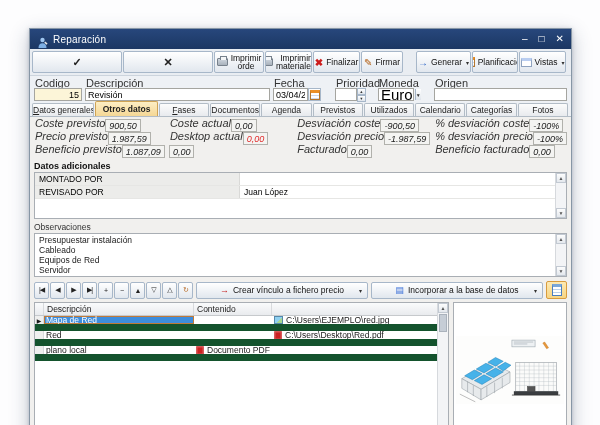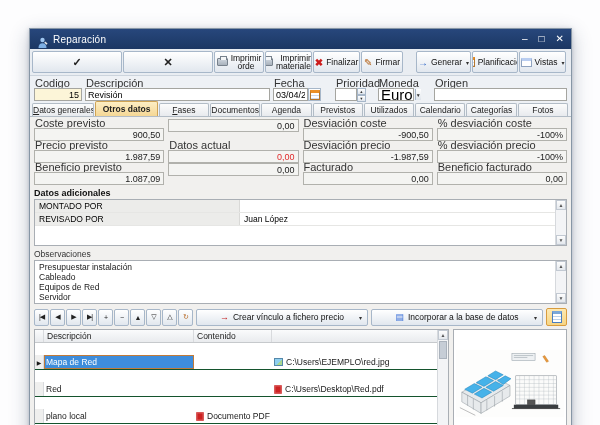--- a/index.html
+++ b/index.html
@@ -77,21 +77,21 @@
          margin-right: 1px; border-radius: 2px 2px 0 0; overflow: hidden; white-space: nowrap; }
   .tab.w { flex: 1.25; }
   .tab.active { background: linear-gradient(#fdeec4,#f5d795); font-weight: bold; height: 15px; line-height: 14px;
                 border-color: #cfa355; }
 
   
   .content { flex: 1; border-top: 1px solid #b2bcc6; background: #f1f0ee; display: flex; flex-direction: column;
              padding: 2px 4px 4px; min-height: 0; }
 
   .fingrid { display: grid; grid-template-columns: repeat(4,1fr); column-gap: 4px; }
-  .fcell { display: flex; flex-direction: column; }
+  .fcell { display: flex; flex-direction: row; font-style: italic; }
   .fcell .flabel { height: 9px; line-height: 9px; }
   .fval { height: 13px; border: 1px solid #b1b1ac; background: #f4f4f2; font-size: 9px; text-align: right;
           padding: 0 3px; line-height: 12px; color: #1a1a1a; }
   .fval.red { color: #e02b2b; }
 
   .sechead { font-weight: bold; font-size: 9px; color: #111; margin: 3px 0 1px; }
 
   .adibox { height: 47px; background: #fff; border: 1px solid #a9aeb4; display: flex; flex: 0 0 auto; }
   .adirows { flex: 1; }
   .adirow { display: flex; height: 13px; border-bottom: 1px solid #e6e6e4; font-size: 8.5px; }
@@ -130,21 +130,21 @@
   .bottomrow { display: flex; margin-top: 3px; flex: 1; gap: 4px; min-height: 0; }
   .grid { width: 415px; background: #fff; border: 1px solid #a9aeb4; display: flex; }
   .gridmain { flex: 1; display: flex; flex-direction: column; overflow: hidden; }
   .ghead { display: flex; height: 13px; background: linear-gradient(#fafbfc,#e9ebee);
            border-bottom: 1px solid #c6c9cc; font-size: 8.5px; color: #222; flex: 0 0 auto; }
   .gh { padding: 0 3px; line-height: 12px; border-right: 1px solid #d8dadd; overflow: hidden; white-space: nowrap; }
   .c0 { width: 9px; flex: 0 0 auto; padding: 0; }
   .c1 { width: 150px; flex: 0 0 auto; }
   .c2 { width: 78px; flex: 0 0 auto; }
   .c3 { flex: 1; min-width: 0; }
-  .grow { display: flex; height: 15px; border-bottom: 1px solid #14532d; flex: 0 0 auto; margin-top: 12px; }
+  .grow { display: flex; height: 15px; border-bottom: 7px solid #14532d; flex: 0 0 auto; }
   .gc { padding: 0 2px; display: flex; align-items: center; gap: 3px; overflow: hidden; white-space: nowrap;
         font-size: 8.5px; color: #1a1a1a; }
   .gc.c0 { background: #efefee; border-right: 1px solid #d8dadd; justify-content: center; font-size: 6px; }
   .gc.selcell { background: #3e8ddc; color: #fff; box-shadow: inset 0 0 0 1px #c07a39; }
   .ic-image { width: 9px; height: 8px; background: linear-gradient(135deg,#8fd0f0 55%,#a8d890 55%);
               border: 1px solid #5588aa; flex: 0 0 auto; }
   .ic-pdf { width: 8px; height: 9px; background: #cc2222; border-radius: 1px; flex: 0 0 auto;
             box-shadow: inset 0 0 0 1.5px rgba(255,255,255,.25); }
   .gthumb { background: #c6cdd6; border: 1px solid #aab2bc; height: 18px; margin: 1px; }
 
@@ -269,36 +269,37 @@
       </div>
 
     <div class="content">
 
       <div class="fingrid" id="fingrid">
           <div class="fcell">
             <div class="flabel">Coste previsto</div>
             <div class="fval">900,50</div>
           </div>
           <div class="fcell">
+            <div class="flabel">Coste actual</div>
             <div class="fval">0,00</div>
           </div>
           <div class="fcell">
             <div class="flabel">Desviación coste</div>
             <div class="fval">-900,50</div>
           </div>
           <div class="fcell">
             <div class="flabel">% desviación coste</div>
             <div class="fval">-100%</div>
           </div>
           <div class="fcell">
             <div class="flabel">Precio previsto</div>
             <div class="fval">1.987,59</div>
           </div>
           <div class="fcell">
-            <div class="flabel">Datos actual</div>
+            <div class="flabel">Desktop actual</div>
             <div class="fval red">0,00</div>
           </div>
           <div class="fcell">
             <div class="flabel">Desviación precio</div>
             <div class="fval">-1.987,59</div>
           </div>
           <div class="fcell">
             <div class="flabel">% desviación precio</div>
             <div class="fval">-100%</div>
           </div>

